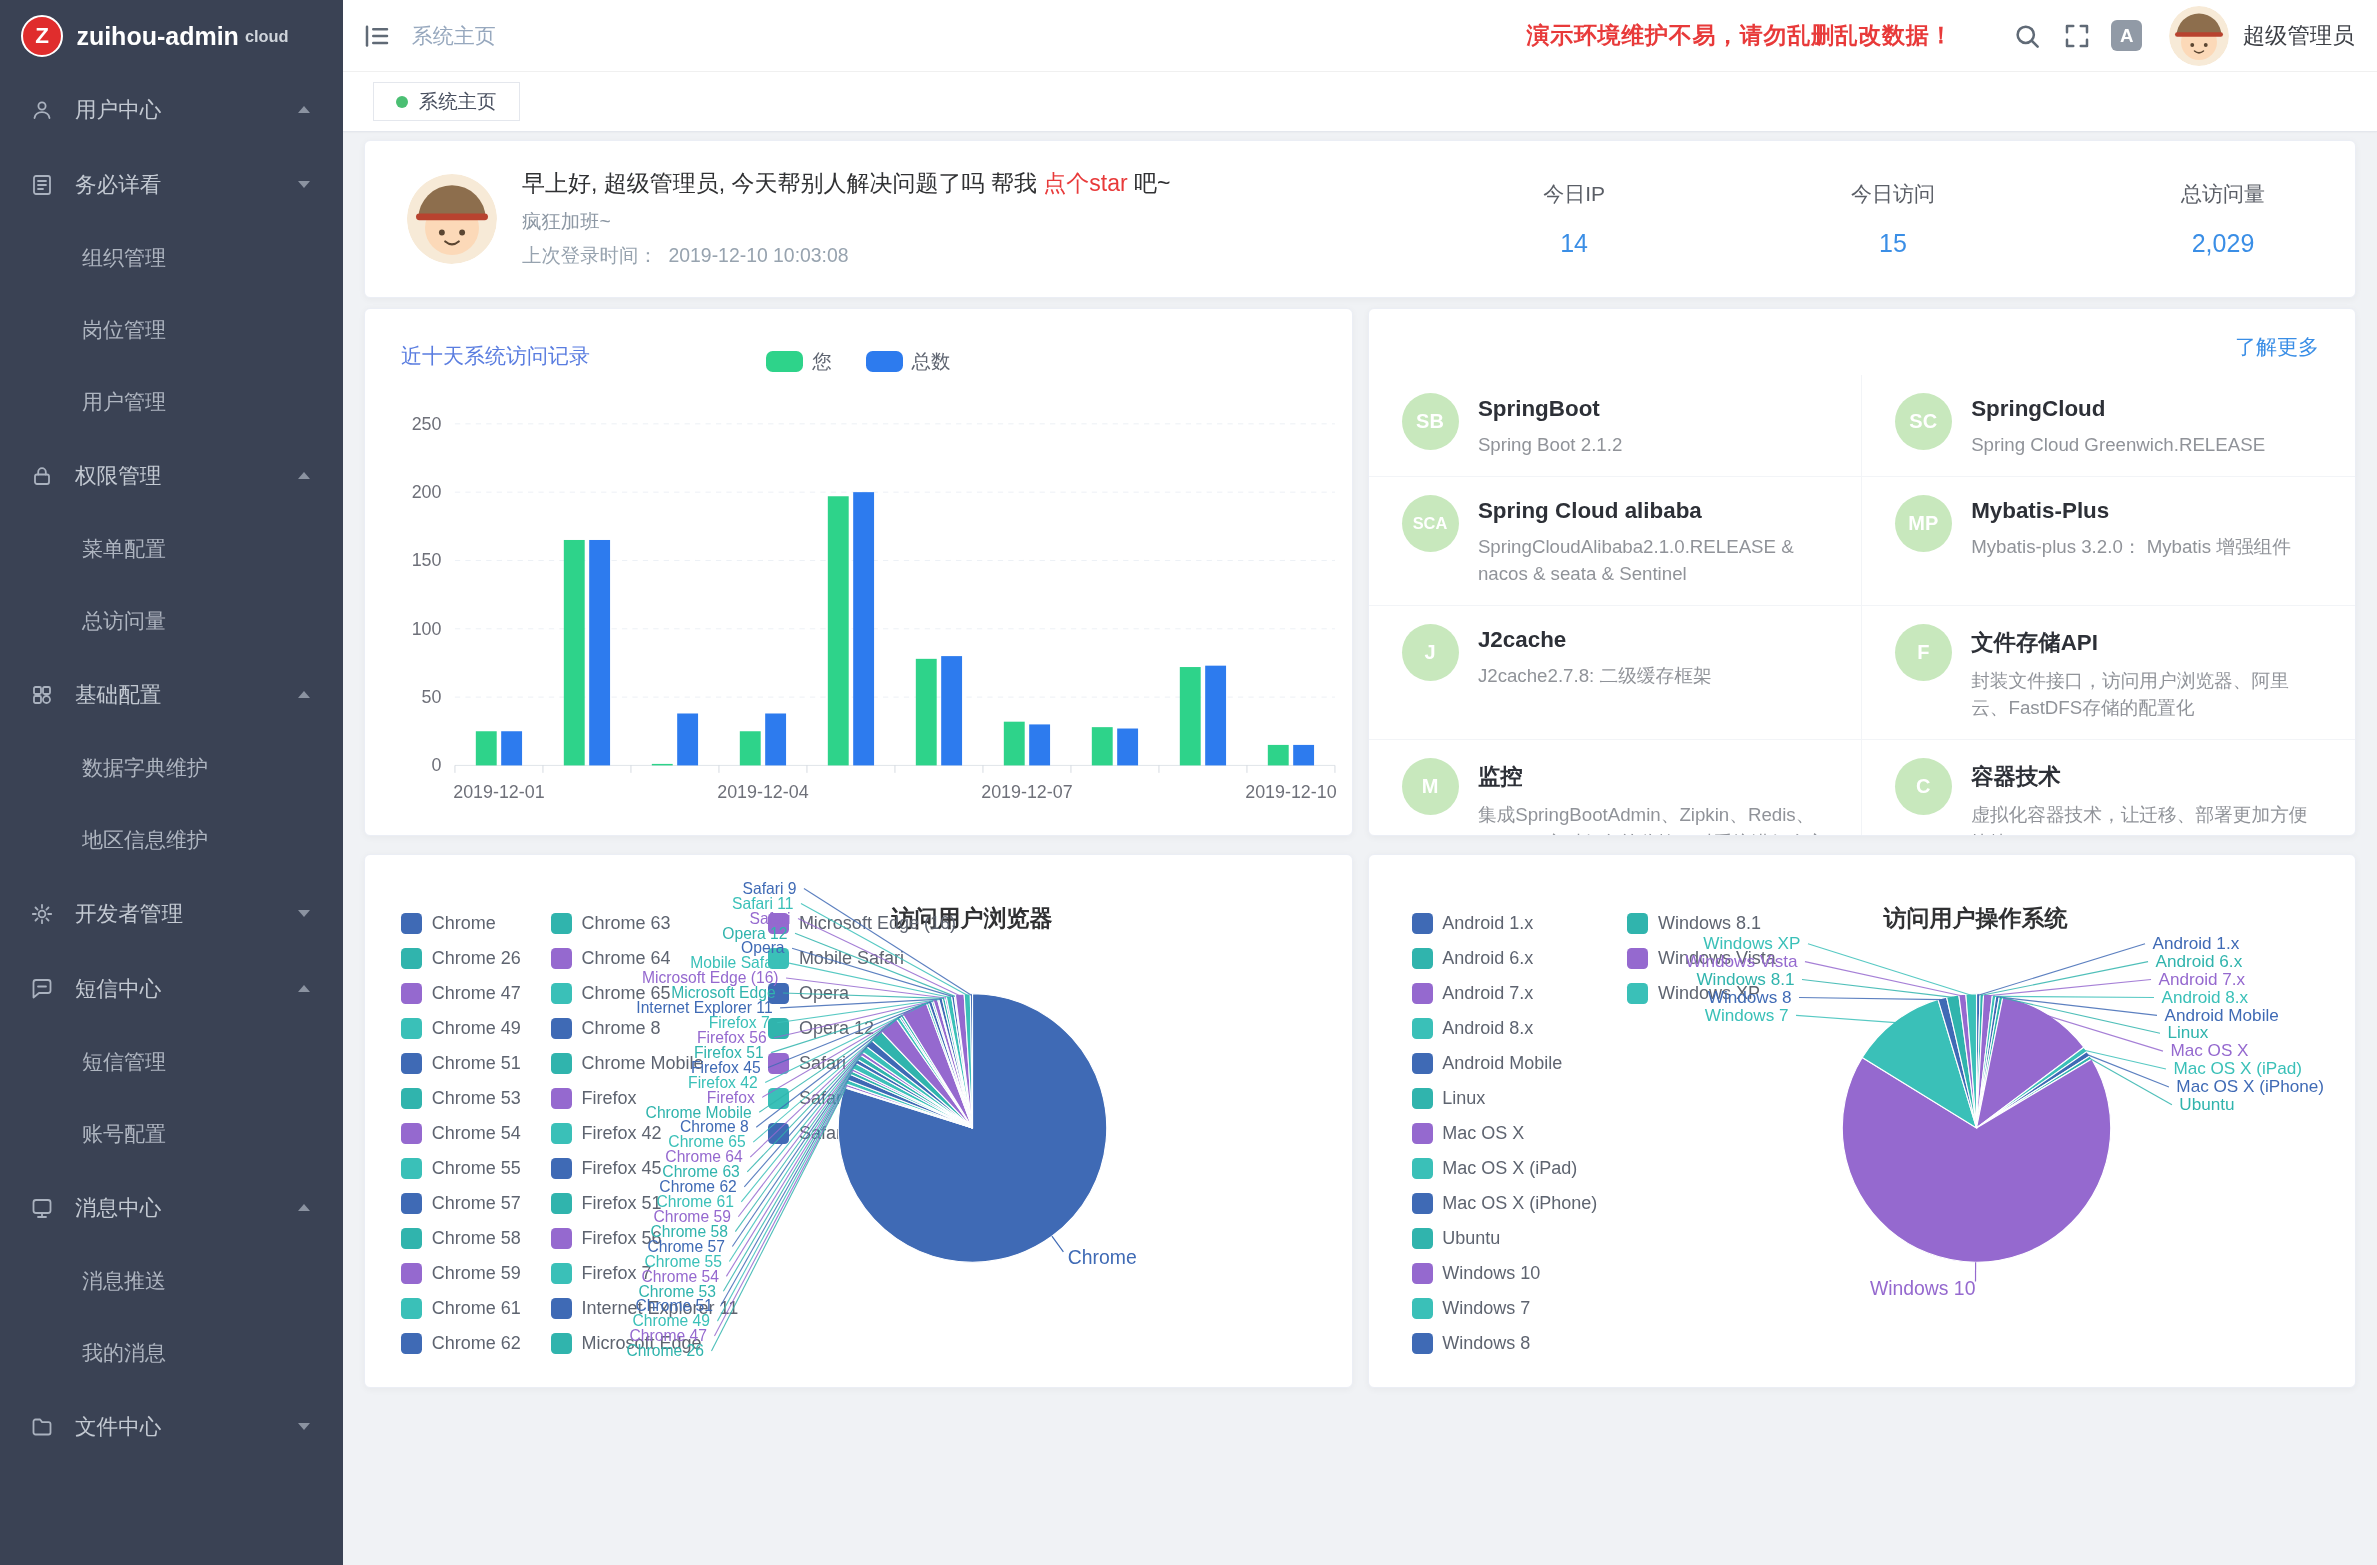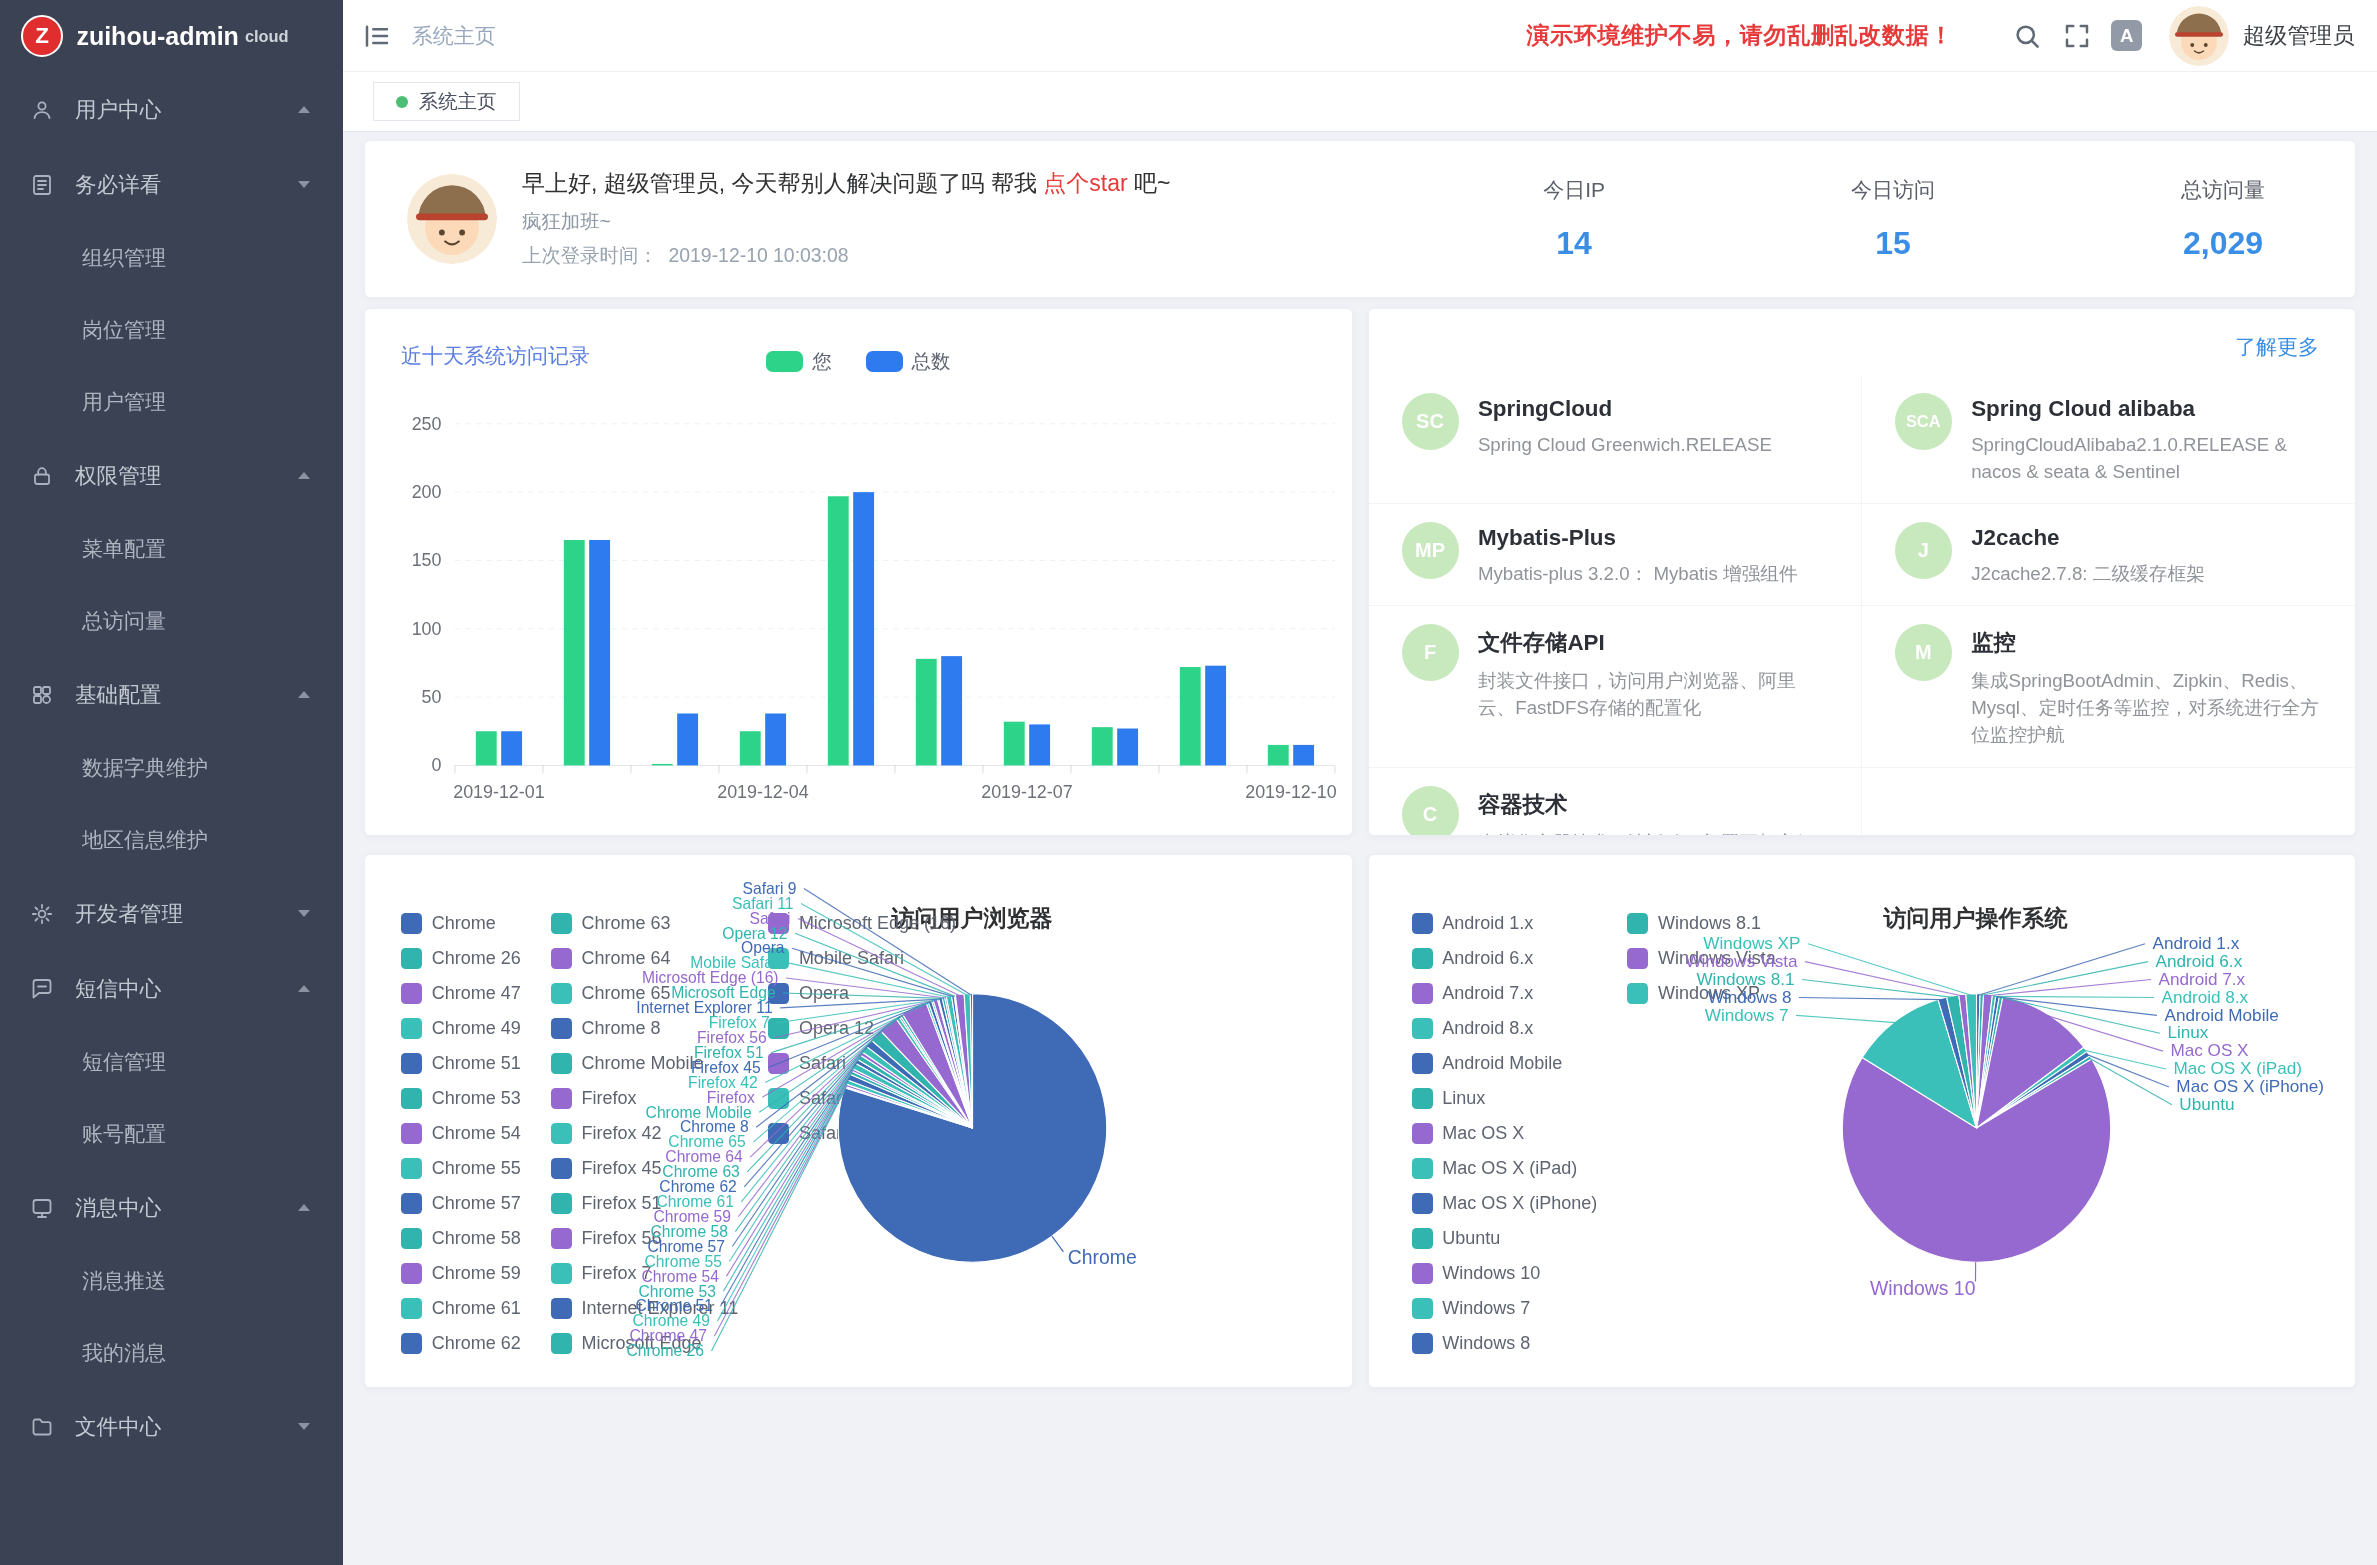--- a/index.html
+++ b/index.html
@@ -41,21 +41,21 @@
   .greeting{height:158px;display:flex;align-items:center;padding-left:42px}
   .g-avatar{width:90px;height:90px;border-radius:50%;overflow:hidden;flex-shrink:0}
   .g-texts{margin-left:25px}
   .g-line1{font-size:23px;color:#303133;font-weight:500}
   .g-line1 .star{cursor:pointer}
   .g-sub{font-size:19.4px;color:#8c97a3;margin-top:9px}
   .g-login{font-size:19.4px;color:#97a3af;margin-top:7.5px}
   .stats{margin-left:auto;display:flex;gap:246px;padding-right:90px}
   .stat{text-align:center}
   .stat-label{font-size:21px;color:#5a5e66}
-  .stat-value{font-size:32px;margin-top:21px;font-weight:700}
+  .stat-value{font-size:25px;margin-top:21px;font-weight:400}
   .row{display:flex;gap:15px}
   .row1{margin-top:10.4px}
   .row2{margin-top:18px}
   .row .card{flex:1}
   .bar-card,.tech-card{height:528px}
   .pie-card{height:534px}
   .card-title{position:absolute;left:36px;top:33px;font-size:21px;font-weight:500;z-index:1}
   .chart-svg{position:absolute;left:0;top:0;z-index:2;pointer-events:none}
   .bar-legend{position:absolute;top:39px;left:0;right:0;display:flex;justify-content:center;gap:34px;z-index:3}
   .bl-item{display:flex;align-items:center;gap:9px;font-size:19.4px;color:#5e6470;cursor:pointer}
@@ -310,20 +310,27 @@
             <rect x="890" y="557.04" width="28" height="54.96" fill="#2d7bee"></rect>
             <rect x="1008" y="562.5360000000001" width="28" height="49.464" fill="#2d7bee"></rect>
             <rect x="1126" y="478.264" width="28" height="133.736" fill="#2d7bee"></rect>
             <rect x="1244" y="584.52" width="28" height="27.48" fill="#2d7bee"></rect>
           </svg>
       </section>
 
       <section class="card tech-card">
         <a class="more-link" style="color: rgb(58, 142, 230);">了解更多</a>
         <div class="tech-grid" id="techGrid">
+            <div class="tech-cell">
+              <span class="badge" style="background: rgb(200, 232, 189); font-size: 20px;">SB</span>
+              <div class="t-body">
+                <div class="t-title">SpringBoot</div>
+                <div class="t-desc">Spring Boot 2.1.2</div>
+              </div>
+            </div>
             <div class="tech-cell">
               <span class="badge" style="background: rgb(200, 232, 189); font-size: 20px;">SC</span>
               <div class="t-body">
                 <div class="t-title">SpringCloud</div>
                 <div class="t-desc">Spring Cloud Greenwich.RELEASE</div>
               </div>
             </div>
             <div class="tech-cell">
               <span class="badge" style="background: rgb(200, 232, 189); font-size: 16.4px;">SCA</span>
               <div class="t-body">

